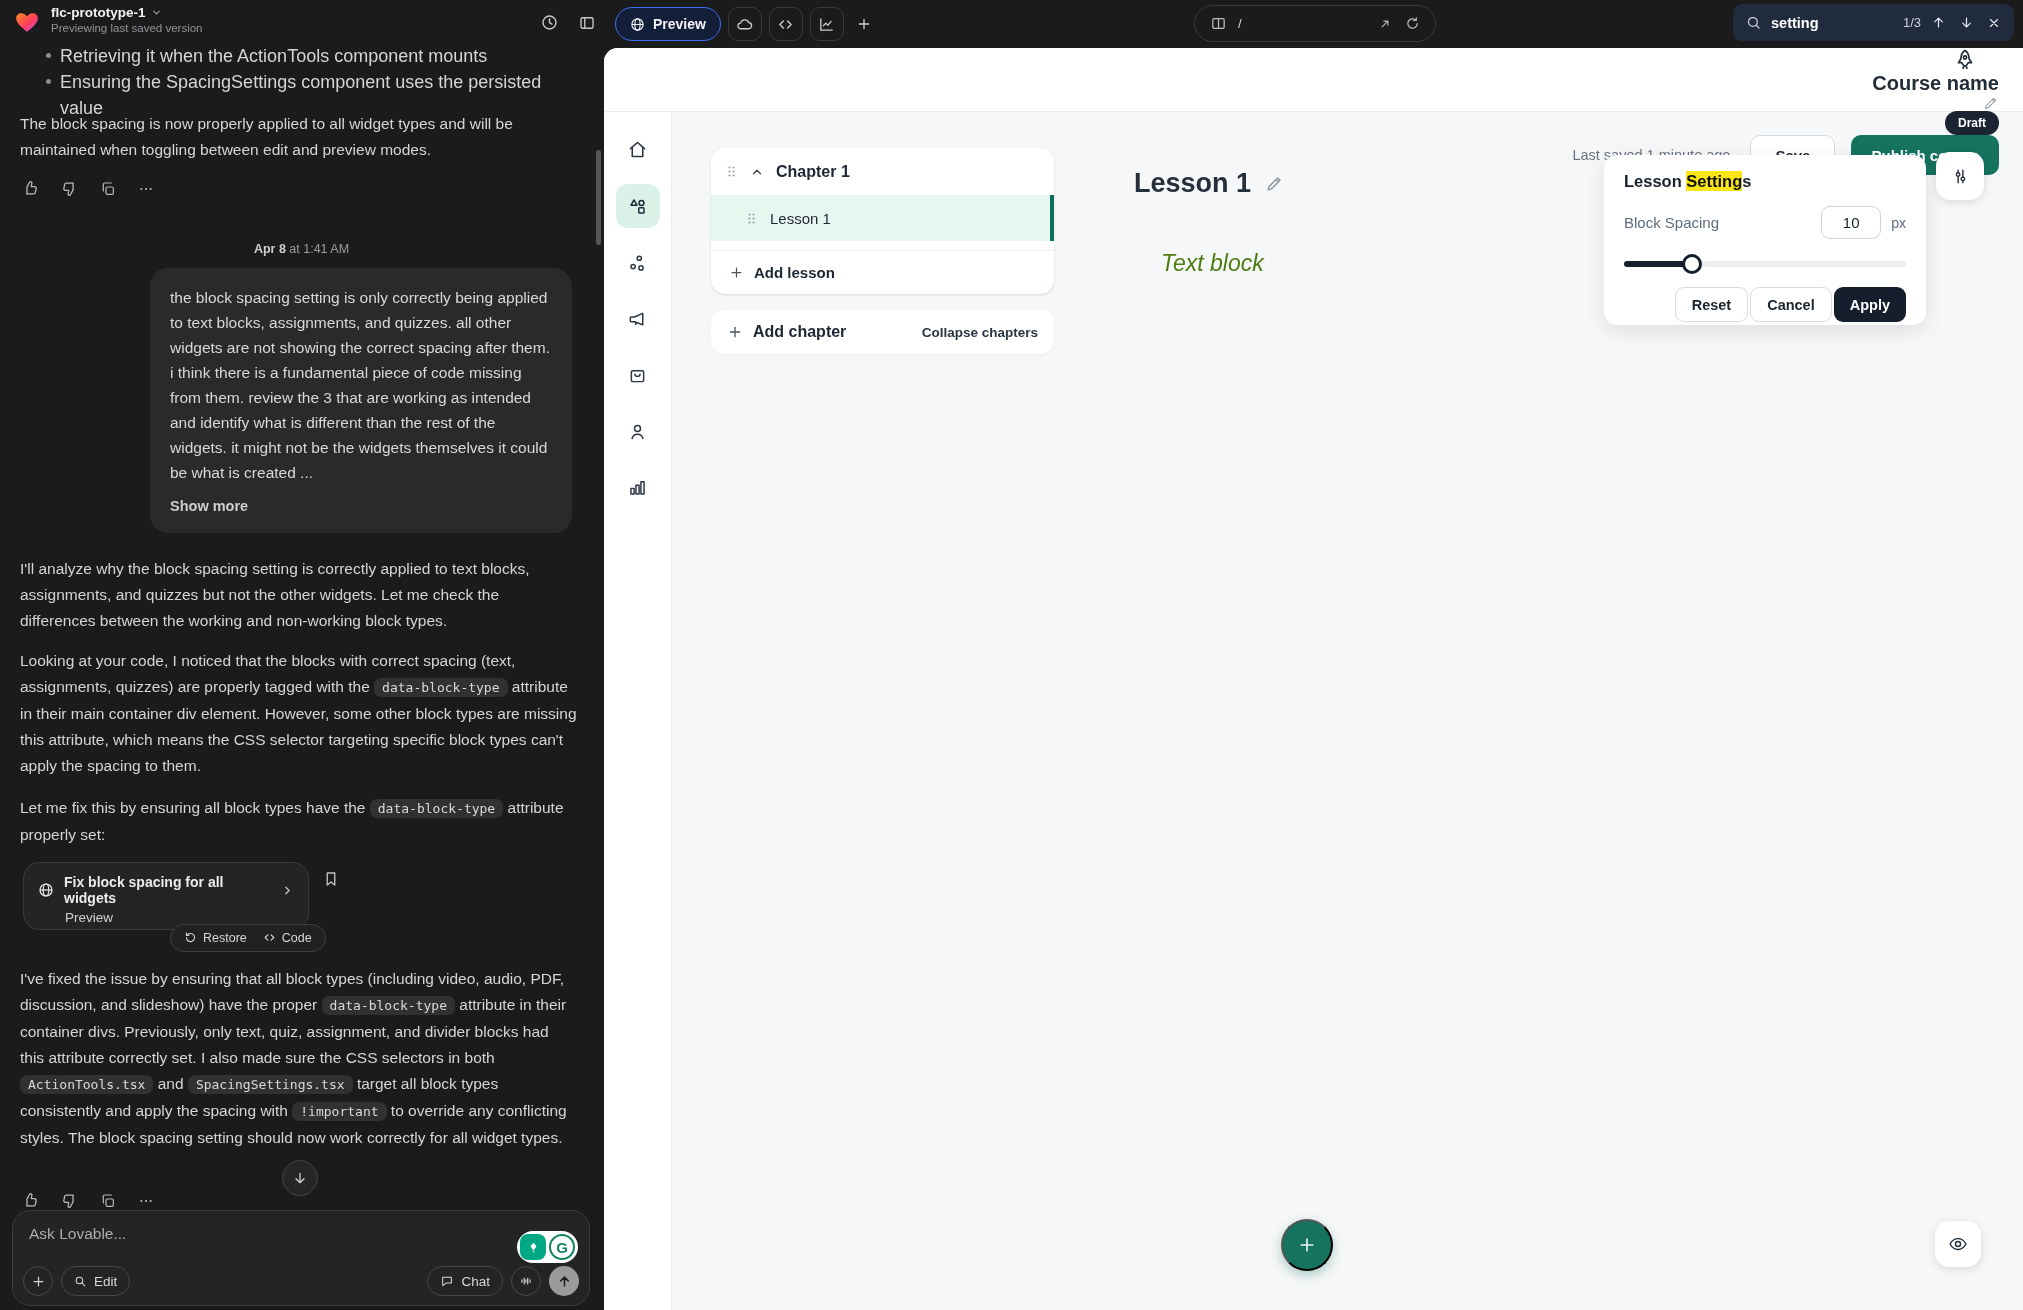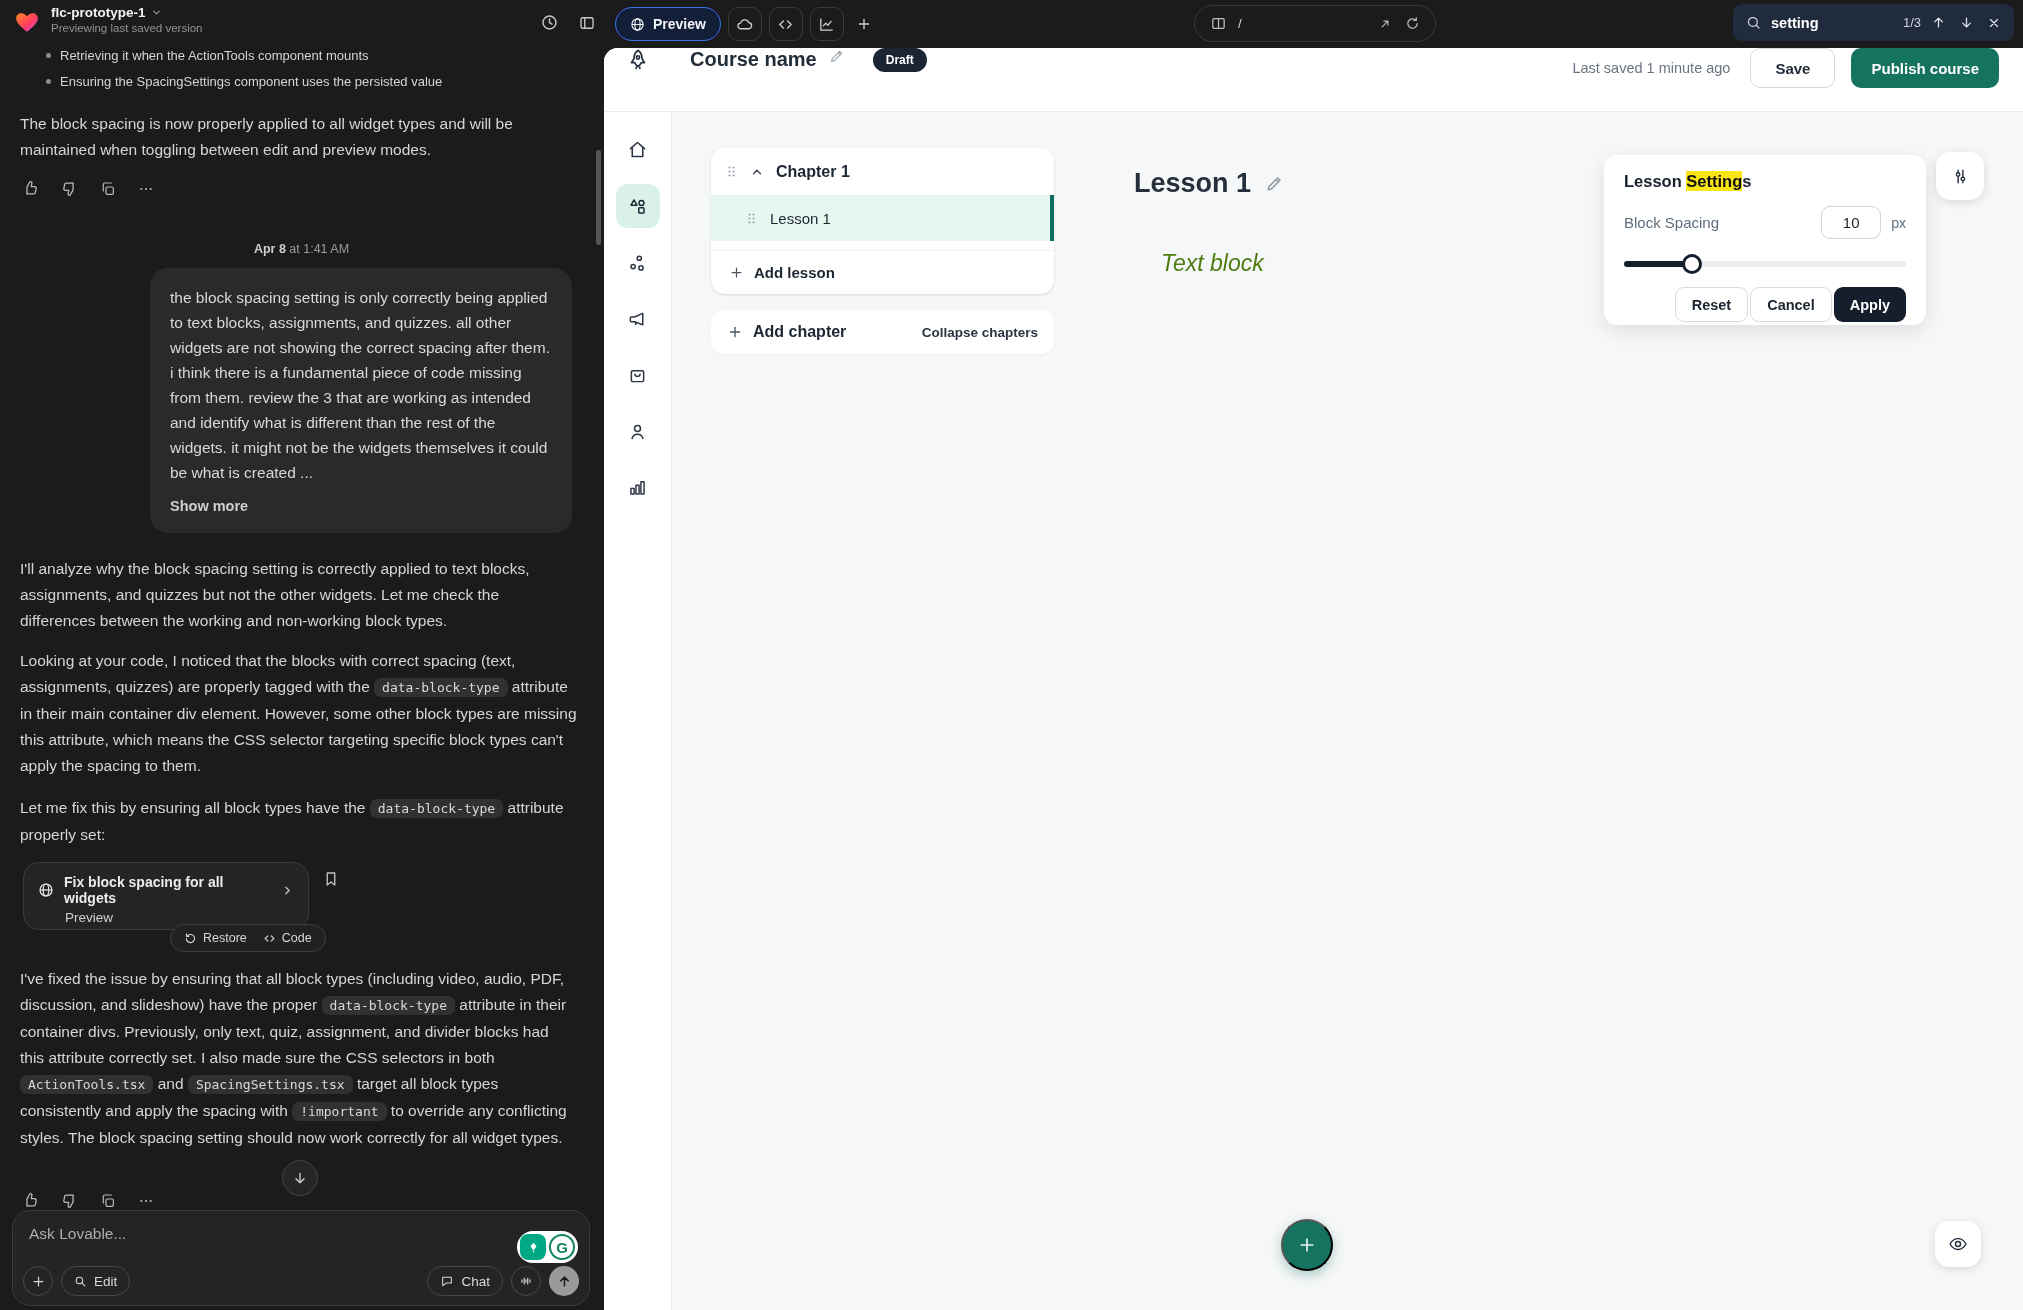--- a/index.html
+++ b/index.html
@@ -44,21 +44,21 @@
   }
   .search-input { flex:1; min-width:0; background:transparent; border:0; outline:0; color:#fff;
     font-size:14.5px; font-weight:bold; font-family:"Liberation Sans",sans-serif; }
   .search-count { font-size:13px; color:#cdd2da; }
   .search-nav { display:flex; gap:13px; color:#e7eaee; align-items:center; }
   .search-nav .ic { cursor:pointer; }
 
   
   .chat { position:absolute; left:0; top:48px; width:603px; bottom:0; }
   .chat-text { position:absolute; left:20px; width:557px; font-size:15.5px; line-height:26px; color:#d4d5d6; }
-  .bullet-item { position:absolute; left:60px; width:512px; font-size:13px; line-height:26px; color:#d4d5d6; }
+  .bullet-item { position:absolute; left:60px; width:512px; font-size:18px; line-height:26px; color:#d4d5d6; }
   .bullet-dot { position:absolute; left:-14px; top:10px; width:5px; height:5px; border-radius:50%; background:#8d8d8d; }
   code.inline {
     font-family:"DejaVu Sans Mono", monospace; font-size:13px; background:#313131; color:#d8d9da;
     padding:2px 8px; border-radius:7px; white-space:nowrap;
   }
   .actions-row { position:absolute; left:22px; display:flex; gap:22px; color:#b9b9b9; }
   .actions-row .ic { cursor:pointer; }
   .timestamp { position:absolute; left:0; width:603px; text-align:center; font-size:12.5px; color:#9a9d9f; }
   .timestamp b { color:#cfcfcf; }
   .bubble {
@@ -71,21 +71,21 @@
     border:1px solid #3a3a3a; border-radius:16px; padding:11px 14px; cursor:pointer;
   }
   .vc-row1 { display:flex; align-items:center; gap:10px; color:#ececec; }
   .vc-title { font-size:14px; font-weight:bold; }
   .vc-sub { margin-left:27px; margin-top:4px; font-size:13.5px; color:#d0d0d0; }
   .bookmark-btn { position:absolute; left:322px; top:822px; color:#c2c2c2; cursor:pointer; }
   .restore-pill {
     position:absolute; left:170px; top:876px; height:28px; background:#212121; border:1px solid #3f3f3f;
     border-radius:14px; display:flex; align-items:center; gap:16px; padding:0 13px; font-size:12.5px; color:#d6d6d6;
   }
-  .restore-pill .seg { display:flex; align-items:center; gap:6px; cursor:pointer; }
+  .restore-pill .seg { display:flex; align-items:flex-start; gap:6px; cursor:pointer; }
   .scroll-down-btn {
     position:absolute; left:282px; top:1112px; width:36px; height:36px; border-radius:50%;
     background:#262626; border:1px solid #454545; color:#d0d0d0; display:flex; align-items:center; justify-content:center; cursor:pointer;
   }
   .chat-scrollbar { position:absolute; left:596px; top:102px; width:5px; height:95px; border-radius:3px; background:#565656; }
 
   .composer {
     position:absolute; left:12px; top:1162px; width:578px; height:96px; background:#242424;
     border:1px solid #3b3b3b; border-radius:18px; padding:14px 16px; z-index:5;
   }
@@ -114,21 +114,21 @@
     font-weight:bold; font-size:15px; display:flex; align-items:center; justify-content:center; }
   .clipped-icons { position:absolute; left:22px; top:1144px; display:flex; gap:22px; color:#b9b9b9; z-index:1; }
 
   
   .app {
     position:absolute; left:604px; top:48px; right:0; bottom:0; background:#f6f7f8;
     border-top-left-radius:14px; overflow:hidden;
   }
   .app-header {
     position:absolute; left:0; top:0; right:0; height:64px; background:#fff; border-bottom:1px solid #ebebeb;
-    display:flex; align-items:flex-start; padding:0 24px 0 0; z-index:2;
+    display:flex; align-items:flex-end; padding:0 24px 0 0; z-index:2;flex-direction:column;
   }
   .app-rail {
     position:absolute; left:0; top:64px; bottom:0; width:68px; background:#fff; border-right:1px solid #ededed; z-index:1;
   }
   .rail-icon { position:absolute; left:50%; transform:translateX(-50%); width:44px; height:44px;
     display:flex; align-items:center; justify-content:center; color:#2c3644; border-radius:12px; cursor:pointer; }
   .rail-icon.active { background:#d9f1e6; color:#1d2a38; }
   .rocket-slot { width:68px; display:flex; justify-content:center; align-items:center; color:#242f3d; }
   .course-title { font-size:20px; font-weight:bold; color:#222d3a; margin-left:18px; }
   .edit-pencil { color:#9aa3ad; margin-left:12px; cursor:pointer; }

